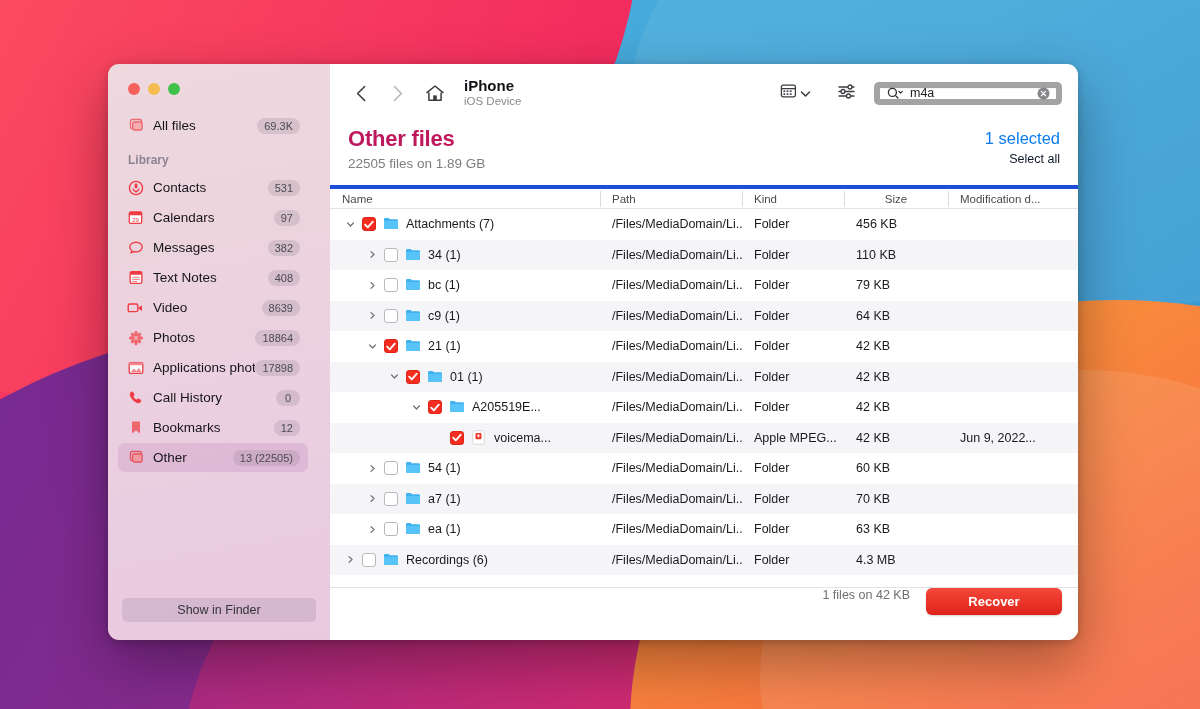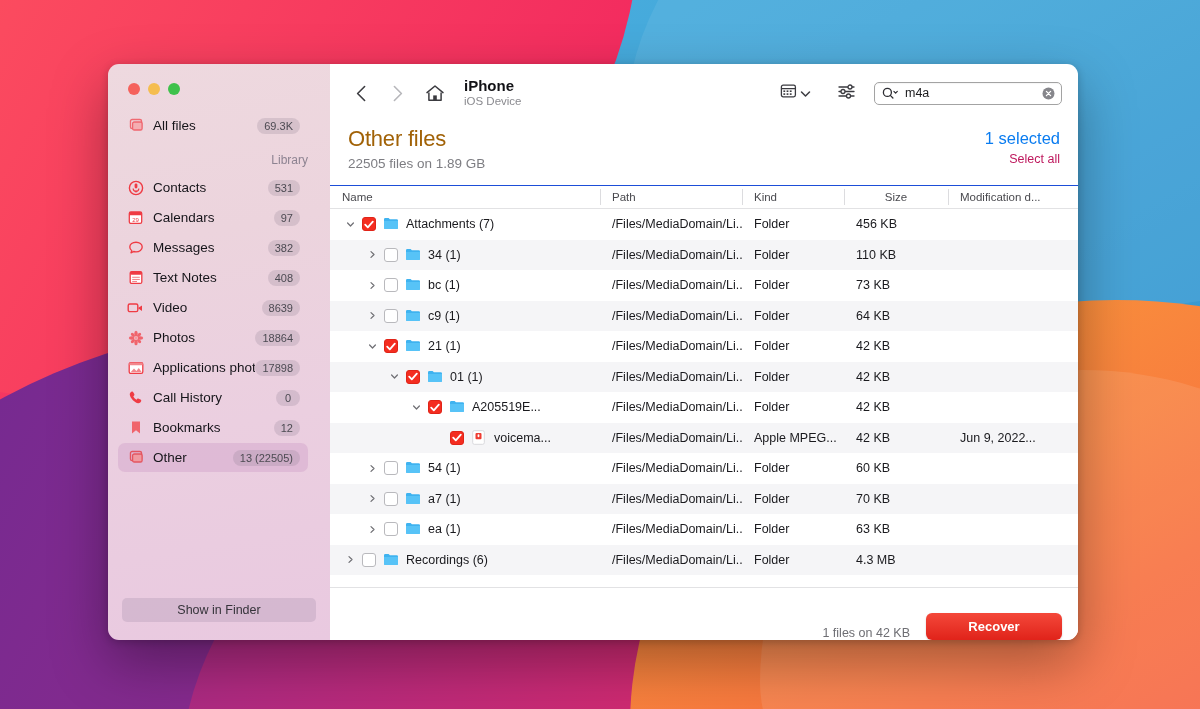--- a/index.html
+++ b/index.html
@@ -118,21 +118,21 @@
   }
   .side-badge {
     font-size: 11px; color: #4c4a52;
     background: rgba(130,120,135,0.22);
     border-radius: 9px; padding: 2px 7px;
     min-width: 24px; text-align: center;
     white-space: nowrap;
   }
   .side-section {
     font-size: 12px; color: #8d8391;
-    padding: 12px 0 6px 10px; font-weight: 400; text-align: right;
+    padding: 12px 0 6px 10px; font-weight: 700;
   }
   .sidebar-footer { padding: 0 14px 18px 14px; }
   #show-in-finder {
     width: 100%; height: 24px;
     background: rgba(140,125,148,0.22);
     border: none; border-radius: 5px;
     font-family: "Liberation Sans", sans-serif;
     font-size: 12.5px; color: #35333a;
     cursor: pointer;
   }
@@ -152,45 +152,45 @@
   .home-btn { width: 30px; height: 28px; display:flex; align-items:center; justify-content:center; margin-left: 10px; cursor: pointer;}
   .device-block { margin-left: 14px; line-height: 1.12; }
   .device-name { font-size: 15px; font-weight: 700; color: #121216; }
   .device-sub { font-size: 11.5px; color: #8a8a8f; margin-top: 1px; }
   .toolbar-spacer { flex: 1; }
   .tb-icon-btn { display: flex; align-items: center; gap: 3px; cursor: pointer; padding: 0 4px; }
   .tb-sep { width: 18px; }
 
   .search-box {
     width: 188px; height: 23px;
-    background: #fff; border: 1px solid #a3a3a3;
+    background: #fff; border: 6px solid #a3a3a3;
     border-radius: 5px; display: flex; align-items: center;
     padding: 0 6px 0 7px; margin-left: 14px;
     box-shadow: inset 0 1px 1px rgba(0,0,0,0.04);
   }
   .search-val {
     flex: 1; font-size: 12.5px; color: #1c1c1e;
     margin-left: 5px; white-space: nowrap; overflow: hidden;
   }
 
   .page-head {
     padding: 4px 18px 14px 18px;
     display: flex; align-items: flex-start; justify-content: space-between;
   }
-  .page-title { font-size: 22px; font-weight: 400; color: #a16207; letter-spacing: -0.2px; }
+  .page-title { font-size: 22px; font-weight: 700; color: #be185d; letter-spacing: -0.2px; }
   .page-sub { font-size: 13.5px; color: #7d7d82; margin-top: 4px; }
   .sel-block { text-align: right; padding-top: 3px; }
   .sel-count { font-size: 16.5px; color: #0a7cf0; }
-  .sel-all { font-size: 12.5px; color: #be185d; margin-top: 4px; cursor: pointer; }
+  .sel-all { font-size: 12.5px; color: #0f172a; margin-top: 4px; cursor: pointer; }
 
   
   .table-wrap { flex: 1; display: flex; flex-direction: column; min-height: 0; }
   .thead {
     display: flex; height: 24px; align-items: center;
-    border-top: 1px solid #1d4ed8;
+    border-top: 4px solid #1d4ed8;
     border-bottom: 1px solid #e2e2e4;
     background: #fff;
   }
   .th {
     font-size: 11.5px; color: #4a4a4f;
     position: relative; height: 24px;
     display: flex; align-items: center;
     padding-left: 12px;
   }
   .th + .th::before {
@@ -229,21 +229,21 @@
   }
   .chk.on { background: #f42d20; border-color: #e02418; }
   .folder-ico { width: 16px; height: 16px; flex: 0 0 16px; margin-right: 7px; }
   .file-ico { width: 14px; height: 16px; flex: 0 0 14px; margin-right: 8px; margin-left: 1px; }
   .nm { overflow: hidden; text-overflow: ellipsis; white-space: nowrap; }
 
   
   .footer {
     height: 53px; flex: 0 0 53px;
     border-top: 1px solid #e2e2e4;
-    display: flex; align-items: flex-end; justify-content: flex-end;
+    display: flex; align-items: flex-start; justify-content: flex-end;
     padding-right: 16px; background: #fff;
   }
   .footer-info { font-size: 12.5px; color: #6e6e73; margin-right: 16px; }
   #recover-btn {
     width: 136px; height: 27px;
     background: linear-gradient(180deg, #f4483a 0%, #e0231a 100%);
     border: none; border-radius: 6px;
     color: #fff; font-size: 13px; font-weight: 700;
     font-family: "Liberation Sans", sans-serif;
     cursor: pointer;
@@ -598,21 +598,21 @@
 </svg></span>
        <span class="nm">bc (1)</span>
      </div>
      <div class="cell path c-path">
                 <span>/Files/MediaDomain/Li...</span>
               </div>
      <div class="cell kind c-kind">
                 <span>Folder</span>
               </div>
      <div class="cell size c-size">
-                <span>73 KB</span>
+                <span>79 KB</span>
               </div>
      <div class="cell date c-date">
                 <span></span>
               </div>
             </div>
             <div class="trow alt">
               <div class="cell name c-name">
        <span style="display:inline-block;width:22px;flex:0 0 22px"></span>
        <span class="disclosure">
                   <svg width="9" height="9" viewBox="0 0 9 9">

